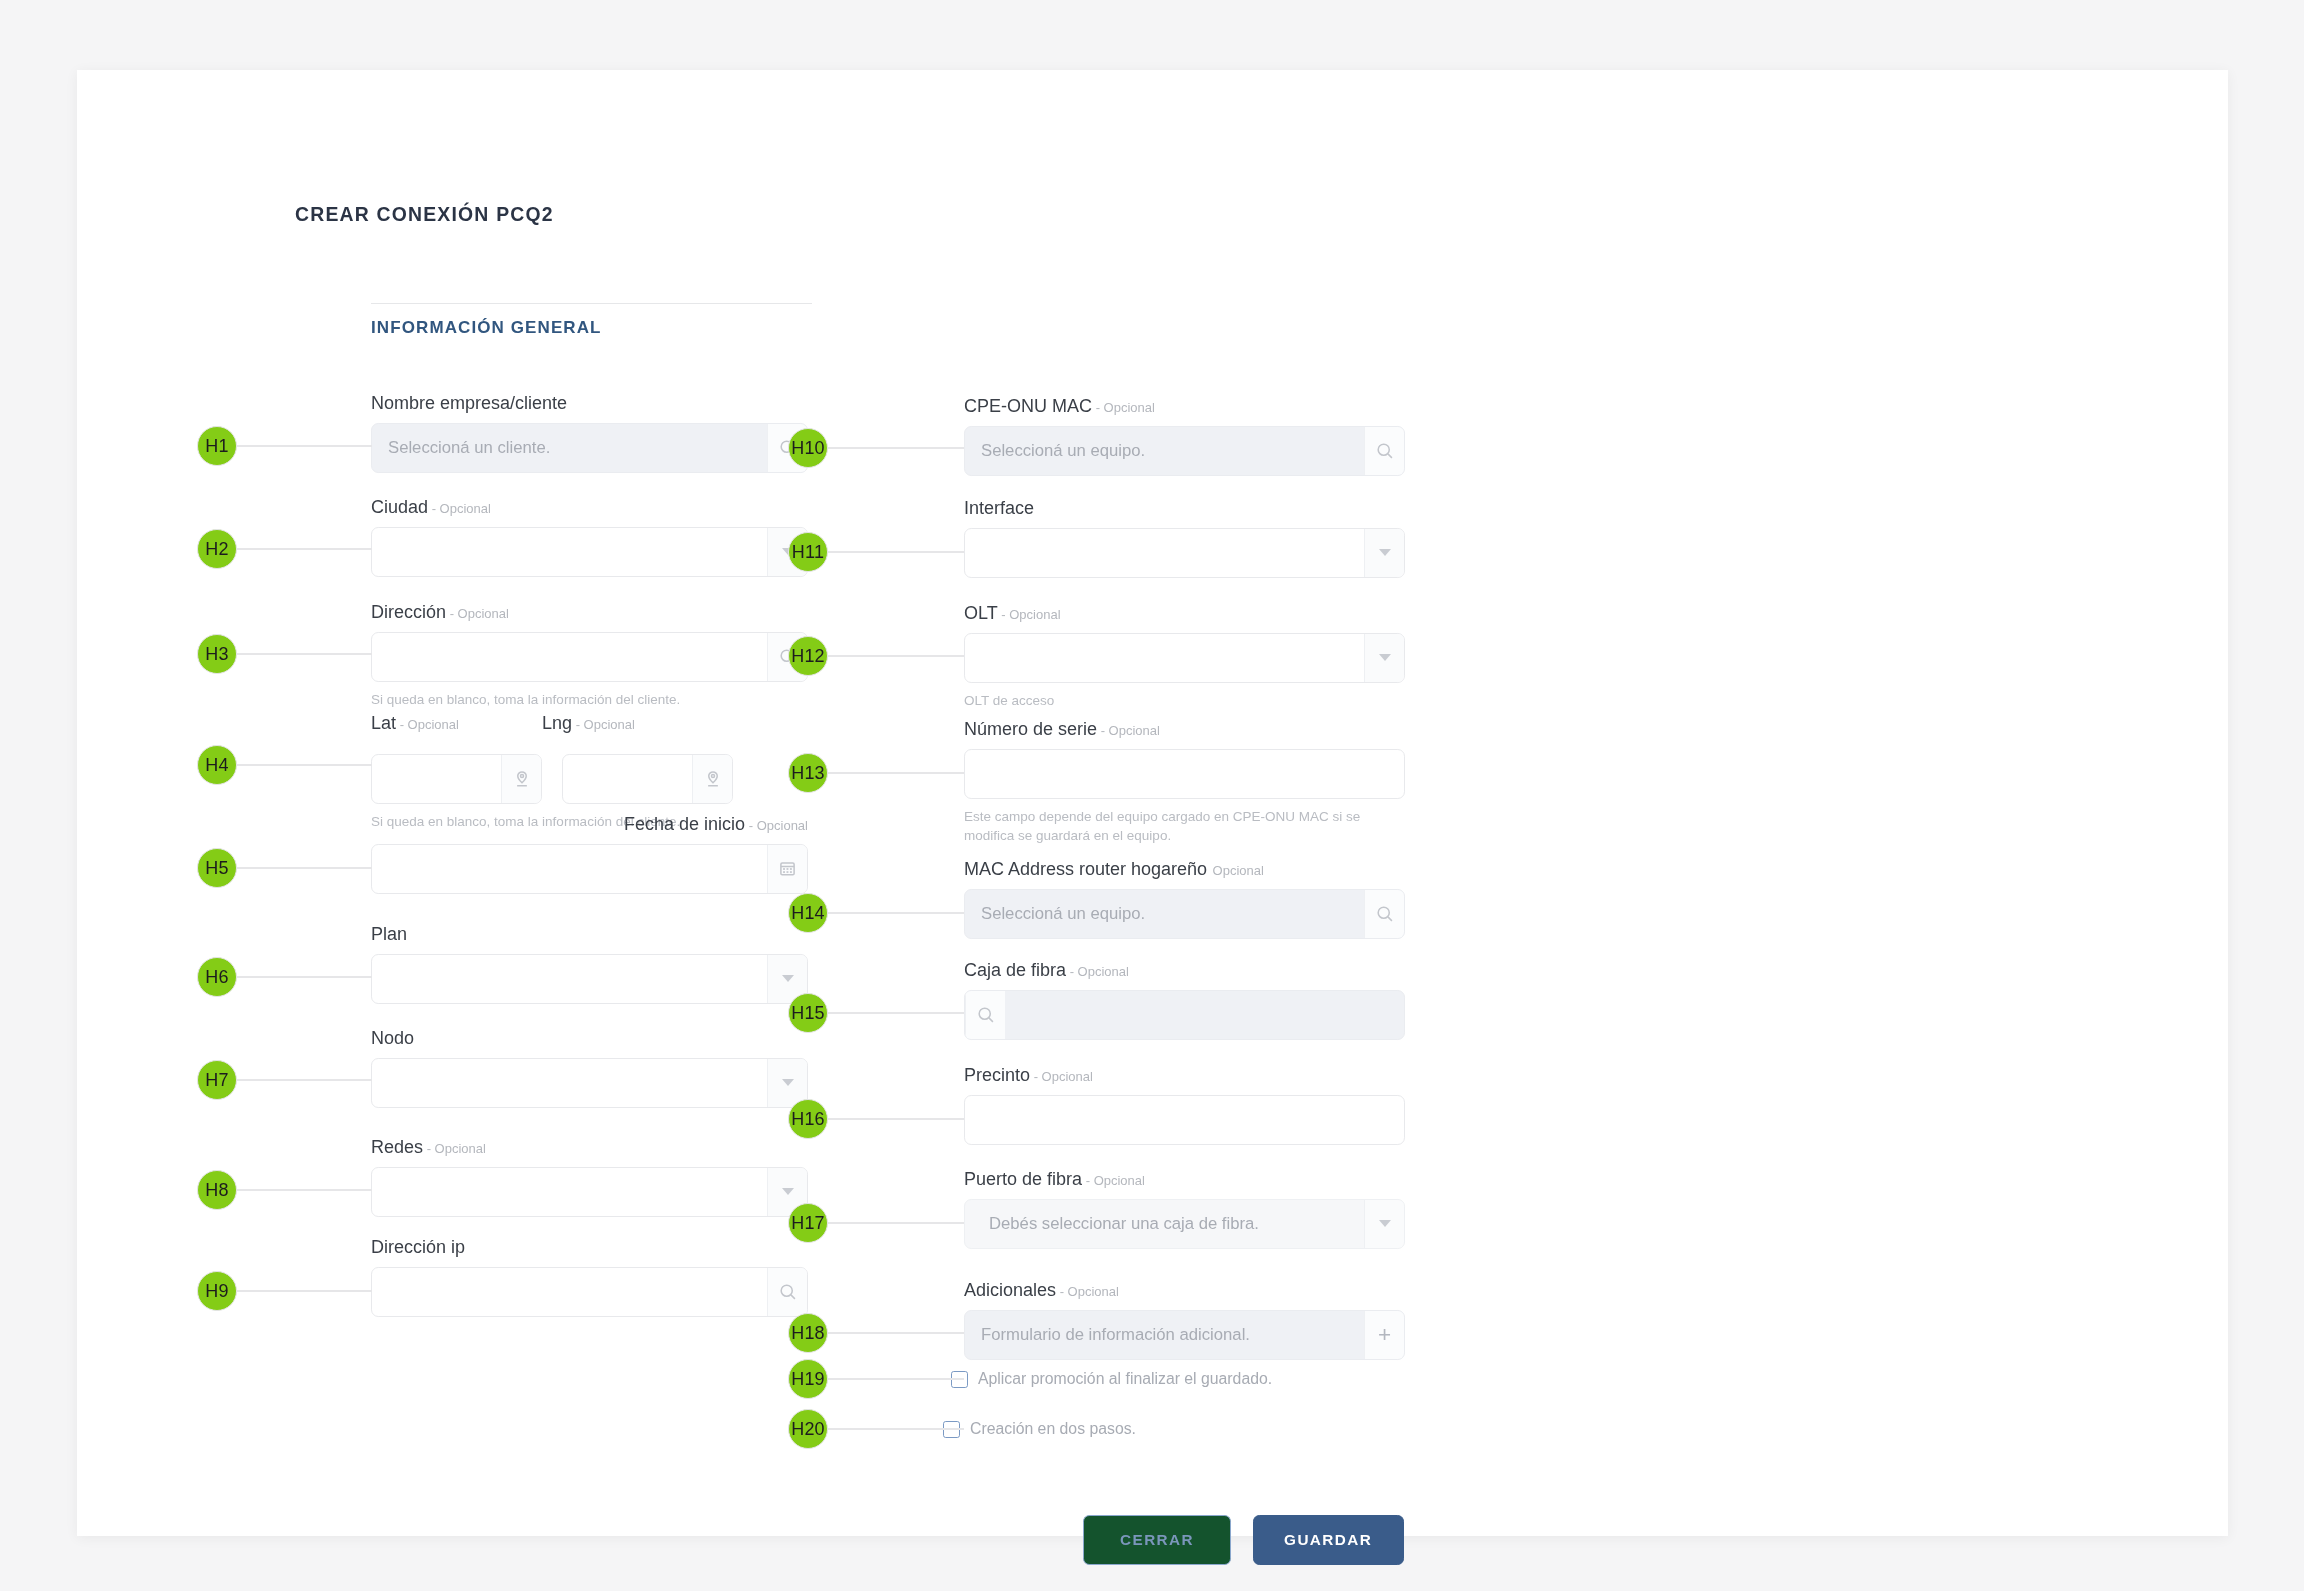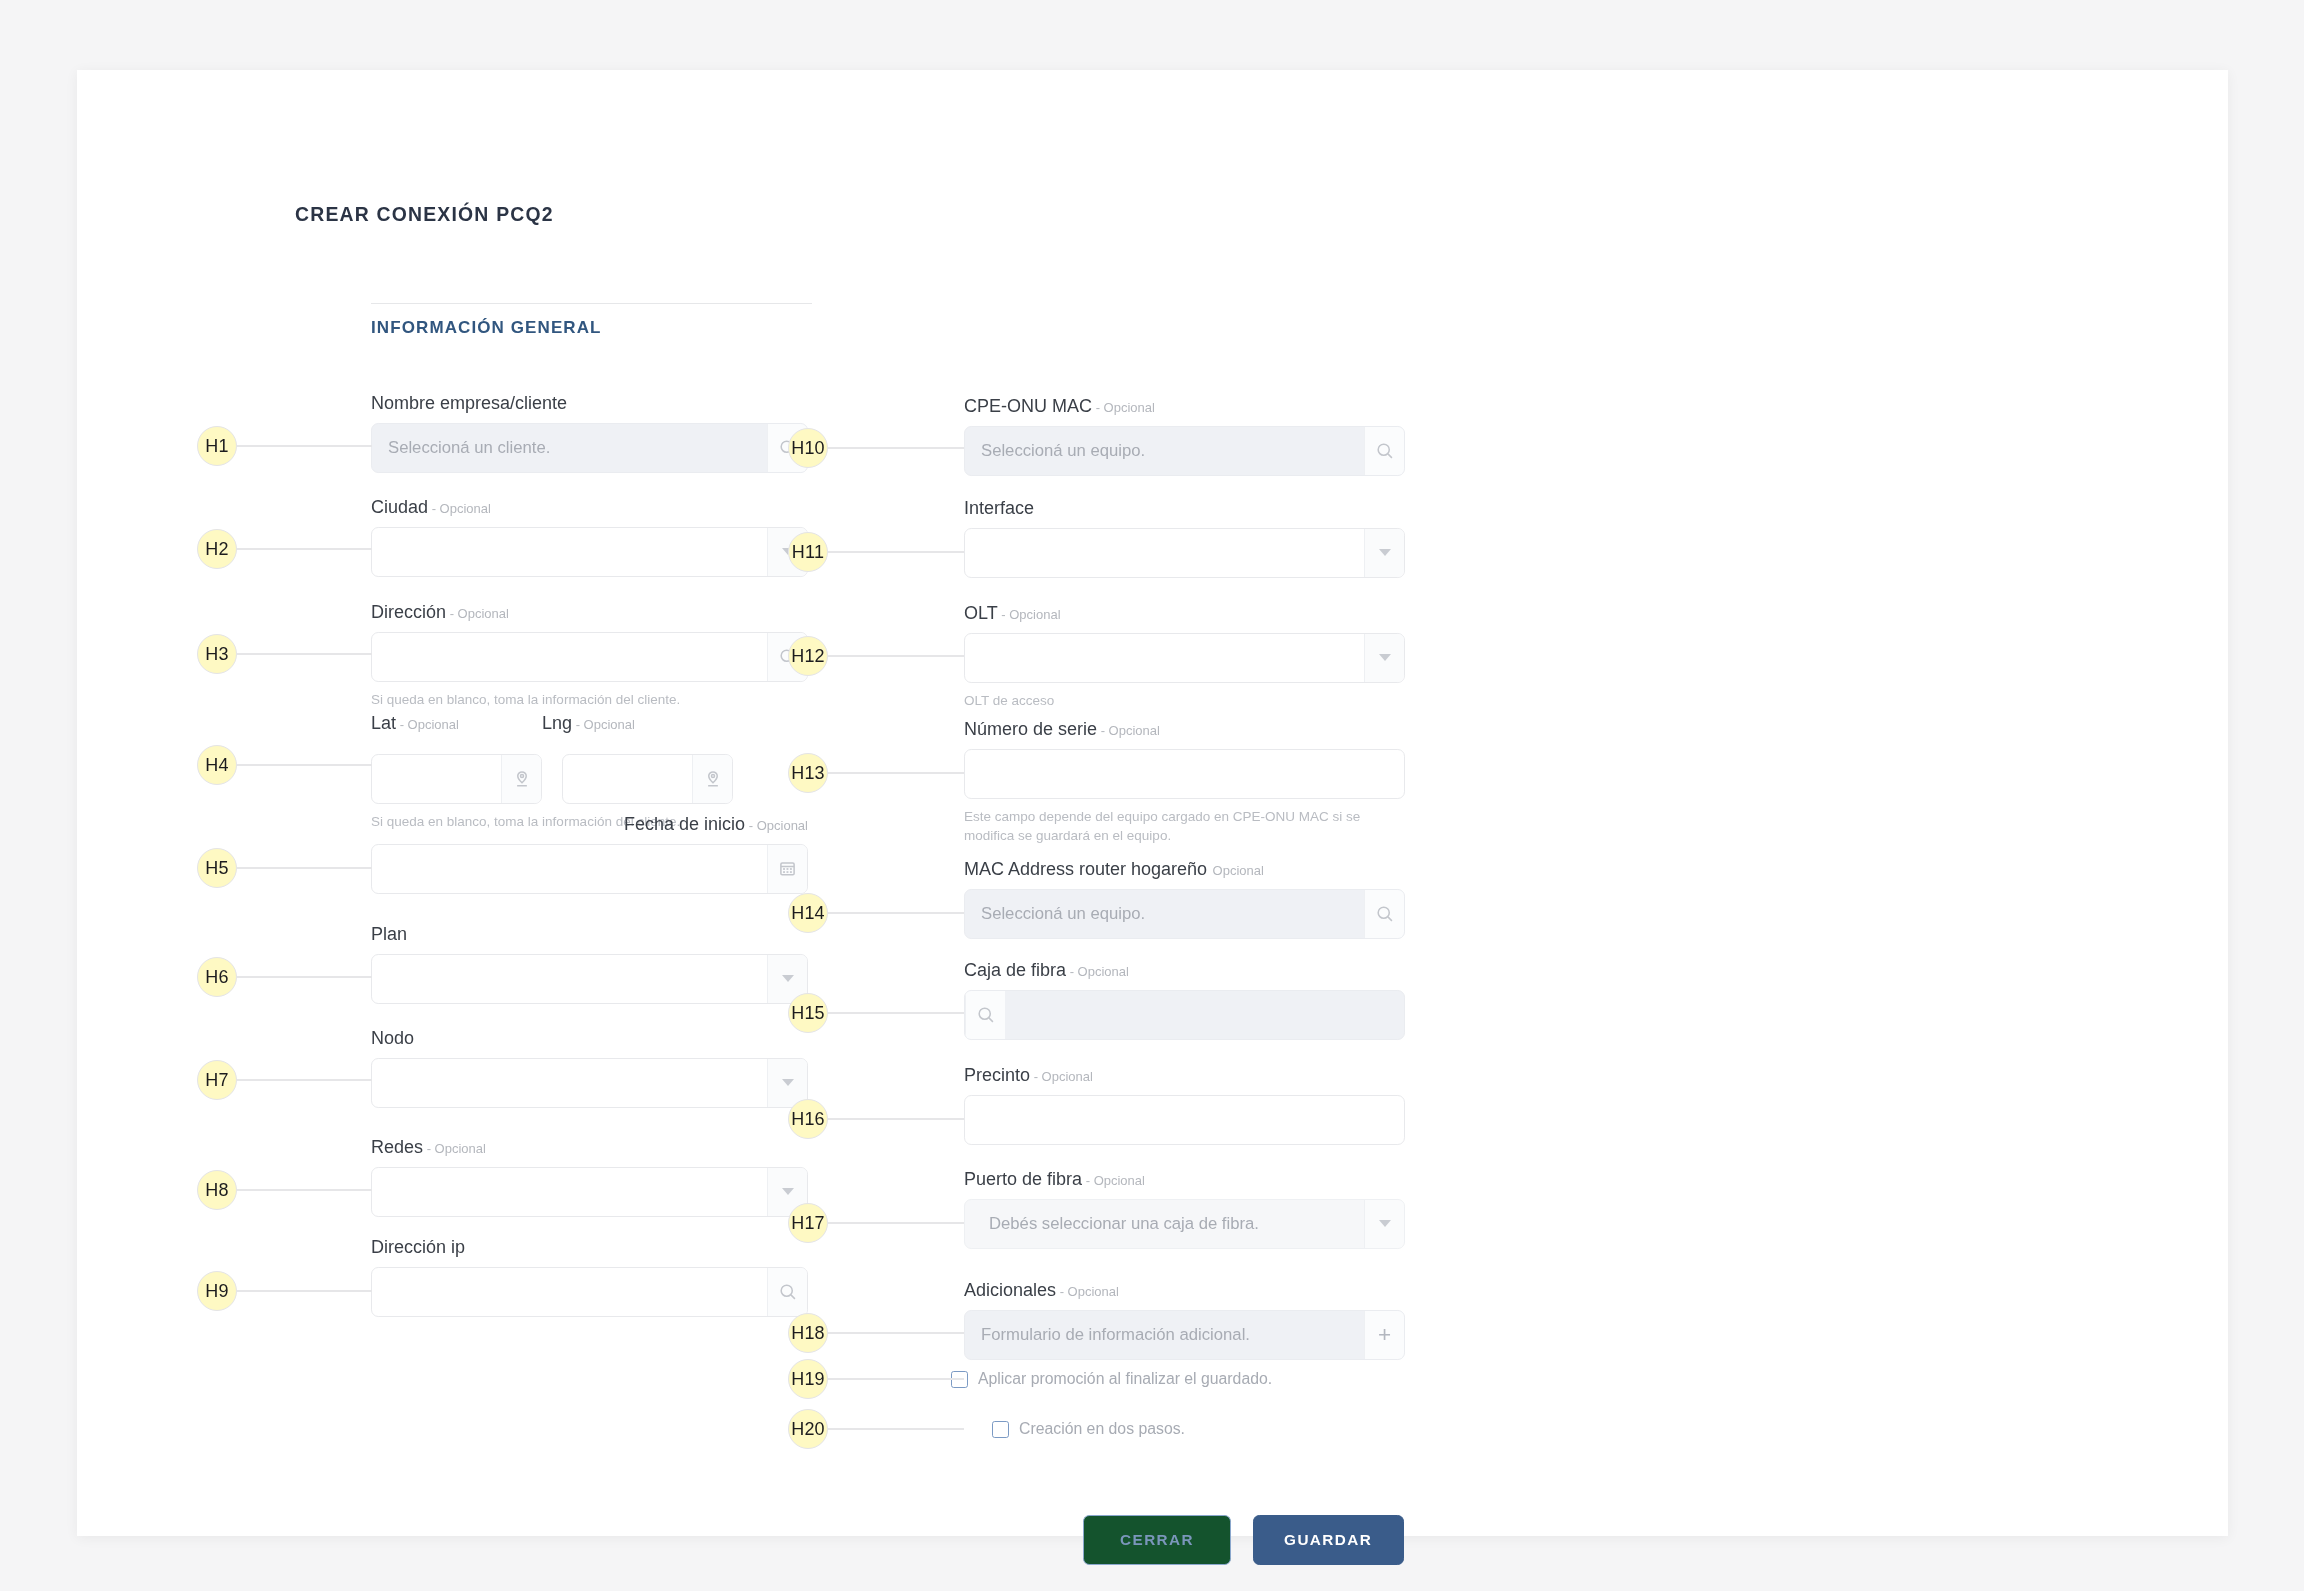--- a/index.html
+++ b/index.html
@@ -95,21 +95,21 @@
   .cbox {
     width: 17px; height: 17px; border: 1.4px solid #7b9ac4;
     border-radius: 2.7px; background: #fff; flex: 0 0 auto;
   }
   .cblabel { font-size: 15.8px; color: #a7abb3; white-space: nowrap; }
 
   
   .hmark { position: absolute; display: flex; align-items: center; }
   .hcircle {
     width: 40px; height: 40px; border-radius: 50%;
-    border: 1.3px solid #e4e4e6; background: #fef9c3;
+    border: 1.3px solid #e4e4e6; background: #84cc16;
     display: flex; align-items: center; justify-content: center;
     font-size: 18px; color: #1c1c1e; letter-spacing: 0.2px;
     flex: 0 0 auto;
   }
   .hline { height: 1.3px; background: #e6e6e8; flex: 0 0 auto; }
 
   
   .btnbar { position: absolute; left: 1006px; top: 1445px; display: flex; gap: 21.6px; }
   .btn {
     height: 50px; border-radius: 6.3px;
@@ -351,21 +351,21 @@
               <span class="plus">+</span>
             </span>
           </div>
         </div>
       </div>
     <div id="checks">
         <div class="cbrow" style="left:874px; top:1300px;">
           <span class="cbox"></span>
           <span class="cblabel">Aplicar promoción al finalizar el guardado.</span>
         </div>
-        <div class="cbrow" style="left:915px; top:1350px;">
+        <div class="cbrow" style="left:866px; top:1350px;">
           <span class="cbox"></span>
           <span class="cblabel">Creación en dos pasos.</span>
         </div>
       </div>
     <div id="markers">
         <div class="hmark" style="left:120px; top:356px;">
           <span class="hcircle">H1</span>
           <span class="hline" style="width:135px"></span>
         </div>
         <div class="hmark" style="left:120px; top:459px;">

